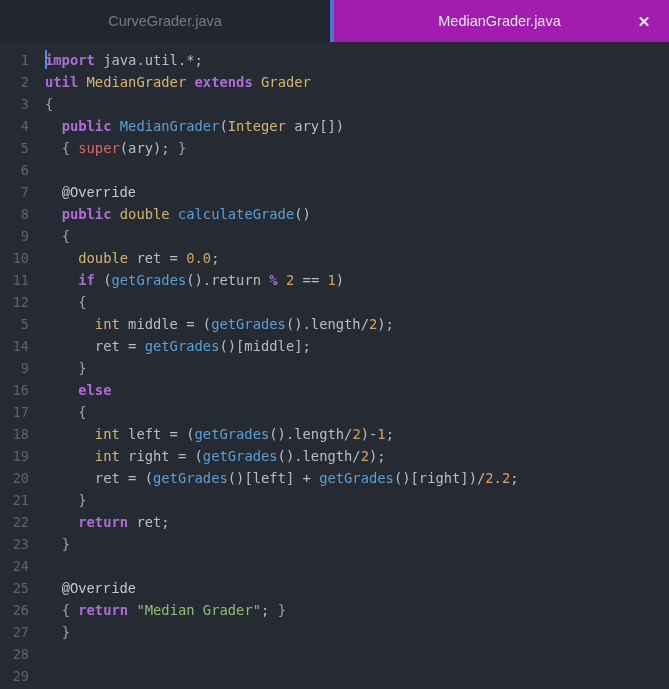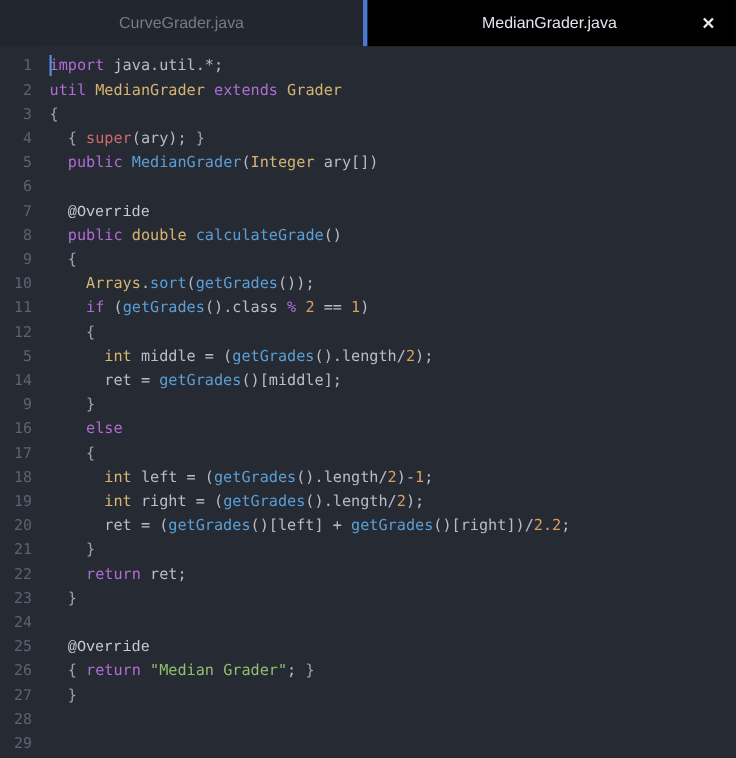--- a/index.html
+++ b/index.html
@@ -31,21 +31,21 @@
     box-sizing: border-box;
     user-select: none;
   }
   .tab.inactive {
     width: 330px;
     background: #22262e;
     color: #737b88;
   }
   .tab.active {
     flex: 1;
-    background: #000000;
+    background: #a21caf;
     color: #e2e6ec;
   }
   .tab-accent {
     position: absolute;
     left: 0;
     top: 0;
     bottom: 0;
     width: 4px;
     background: #4a77cf;
   }
@@ -109,21 +109,21 @@
   .caret {
     position: absolute;
     left: 9px;
     top: 8px;
     width: 2px;
     height: 19px;
     background: #5a8de0;
   }
 
   
-  .t-kw   { color: #b06cd6; }   
+  .t-kw   { color: #b06cd6; font-weight: bold; }   
   .t-type { color: #d5b571; }   
   .t-fn   { color: #5c9fd6; }   
   .t-num  { color: #d9a15e; }   
   .t-str  { color: #8fbf6f; }   
   .t-sup  { color: #d06a6a; }   
   .t-ann  { color: #c8cbd0; font-family: Liberation Mono, monospace; }   
   .t-op   { color: #b7bdc9; }   
   .t-pun  { color: #9aa2b0; }   
 </style>
 </head>
@@ -170,28 +170,28 @@
       <span class="ln">26</span>
       <span class="ln">27</span>
       <span class="ln">28</span>
       <span class="ln">29</span>
     </div>
   <div class="code">
     <div class="caret"></div>
   <div class="line"><span class="t-kw">import</span><span class="t-op"> java.util.*;</span></div>
       <div class="line"><span class="t-kw">util</span><span class="t-op"> </span><span class="t-type">MedianGrader</span><span class="t-op"> </span><span class="t-kw">extends</span><span class="t-op"> </span><span class="t-type">Grader</span></div>
       <div class="line"><span class="t-pun">{</span></div>
+      <div class="line"><span class="t-op">  </span><span class="t-kw">public</span><span class="t-op"> </span><span class="t-fn">MedianGrader</span><span class="t-op">(</span><span class="t-type">Integer</span><span class="t-op"> ary[])</span></div>
       <div class="line"><span class="t-op">  </span><span class="t-pun">{</span><span class="t-op"> </span><span class="t-sup">super</span><span class="t-op">(ary); </span><span class="t-pun">}</span></div>
-      <div class="line"><span class="t-op">  </span><span class="t-kw">public</span><span class="t-op"> </span><span class="t-fn">MedianGrader</span><span class="t-op">(</span><span class="t-type">Integer</span><span class="t-op"> ary[])</span></div>
       <div class="line"><span class="t-op"></span></div>
       <div class="line"><span class="t-op">  </span><span class="t-ann">@Override</span></div>
       <div class="line"><span class="t-op">  </span><span class="t-kw">public</span><span class="t-op"> </span><span class="t-type">double</span><span class="t-op"> </span><span class="t-fn">calculateGrade</span><span class="t-op">()</span></div>
       <div class="line"><span class="t-op">  </span><span class="t-pun">{</span></div>
-      <div class="line"><span class="t-op">    </span><span class="t-type">Arrays</span><span class="t-op">.</span><span class="t-fn">sort</span><span class="t-op">(</span><span class="t-fn">getGrades</span><span class="t-op">());</span></div>
-      <div class="line"><span class="t-op">    </span><span class="t-kw">if</span><span class="t-op"> (</span><span class="t-fn">getGrades</span><span class="t-op">().class </span><span class="t-kw">%</span><span class="t-op"> </span><span class="t-num">2</span><span class="t-op"> == </span><span class="t-num">1</span><span class="t-op">)</span></div>
+      <div class="line"><span class="t-op">    </span><span class="t-type">double</span><span class="t-op"> ret = </span><span class="t-num">0.0</span><span class="t-op">;</span></div>
+      <div class="line"><span class="t-op">    </span><span class="t-kw">if</span><span class="t-op"> (</span><span class="t-fn">getGrades</span><span class="t-op">().return </span><span class="t-kw">%</span><span class="t-op"> </span><span class="t-num">2</span><span class="t-op"> == </span><span class="t-num">1</span><span class="t-op">)</span></div>
       <div class="line"><span class="t-op">    </span><span class="t-pun">{</span></div>
       <div class="line"><span class="t-op">      </span><span class="t-type">int</span><span class="t-op"> middle = (</span><span class="t-fn">getGrades</span><span class="t-op">().length/</span><span class="t-num">2</span><span class="t-op">);</span></div>
       <div class="line"><span class="t-op">      </span><span class="t-op">ret = </span><span class="t-fn">getGrades</span><span class="t-op">()[middle];</span></div>
       <div class="line"><span class="t-op">    </span><span class="t-pun">}</span></div>
       <div class="line"><span class="t-op">    </span><span class="t-kw">else</span></div>
       <div class="line"><span class="t-op">    </span><span class="t-pun">{</span></div>
       <div class="line"><span class="t-op">      </span><span class="t-type">int</span><span class="t-op"> left = (</span><span class="t-fn">getGrades</span><span class="t-op">().length/</span><span class="t-num">2</span><span class="t-op">)-</span><span class="t-num">1</span><span class="t-op">;</span></div>
       <div class="line"><span class="t-op">      </span><span class="t-type">int</span><span class="t-op"> right = (</span><span class="t-fn">getGrades</span><span class="t-op">().length/</span><span class="t-num">2</span><span class="t-op">);</span></div>
       <div class="line"><span class="t-op">      </span><span class="t-op">ret = (</span><span class="t-fn">getGrades</span><span class="t-op">()[left] + </span><span class="t-fn">getGrades</span><span class="t-op">()[right])/</span><span class="t-num">2.2</span><span class="t-op">;</span></div>
       <div class="line"><span class="t-op">    </span><span class="t-pun">}</span></div>

